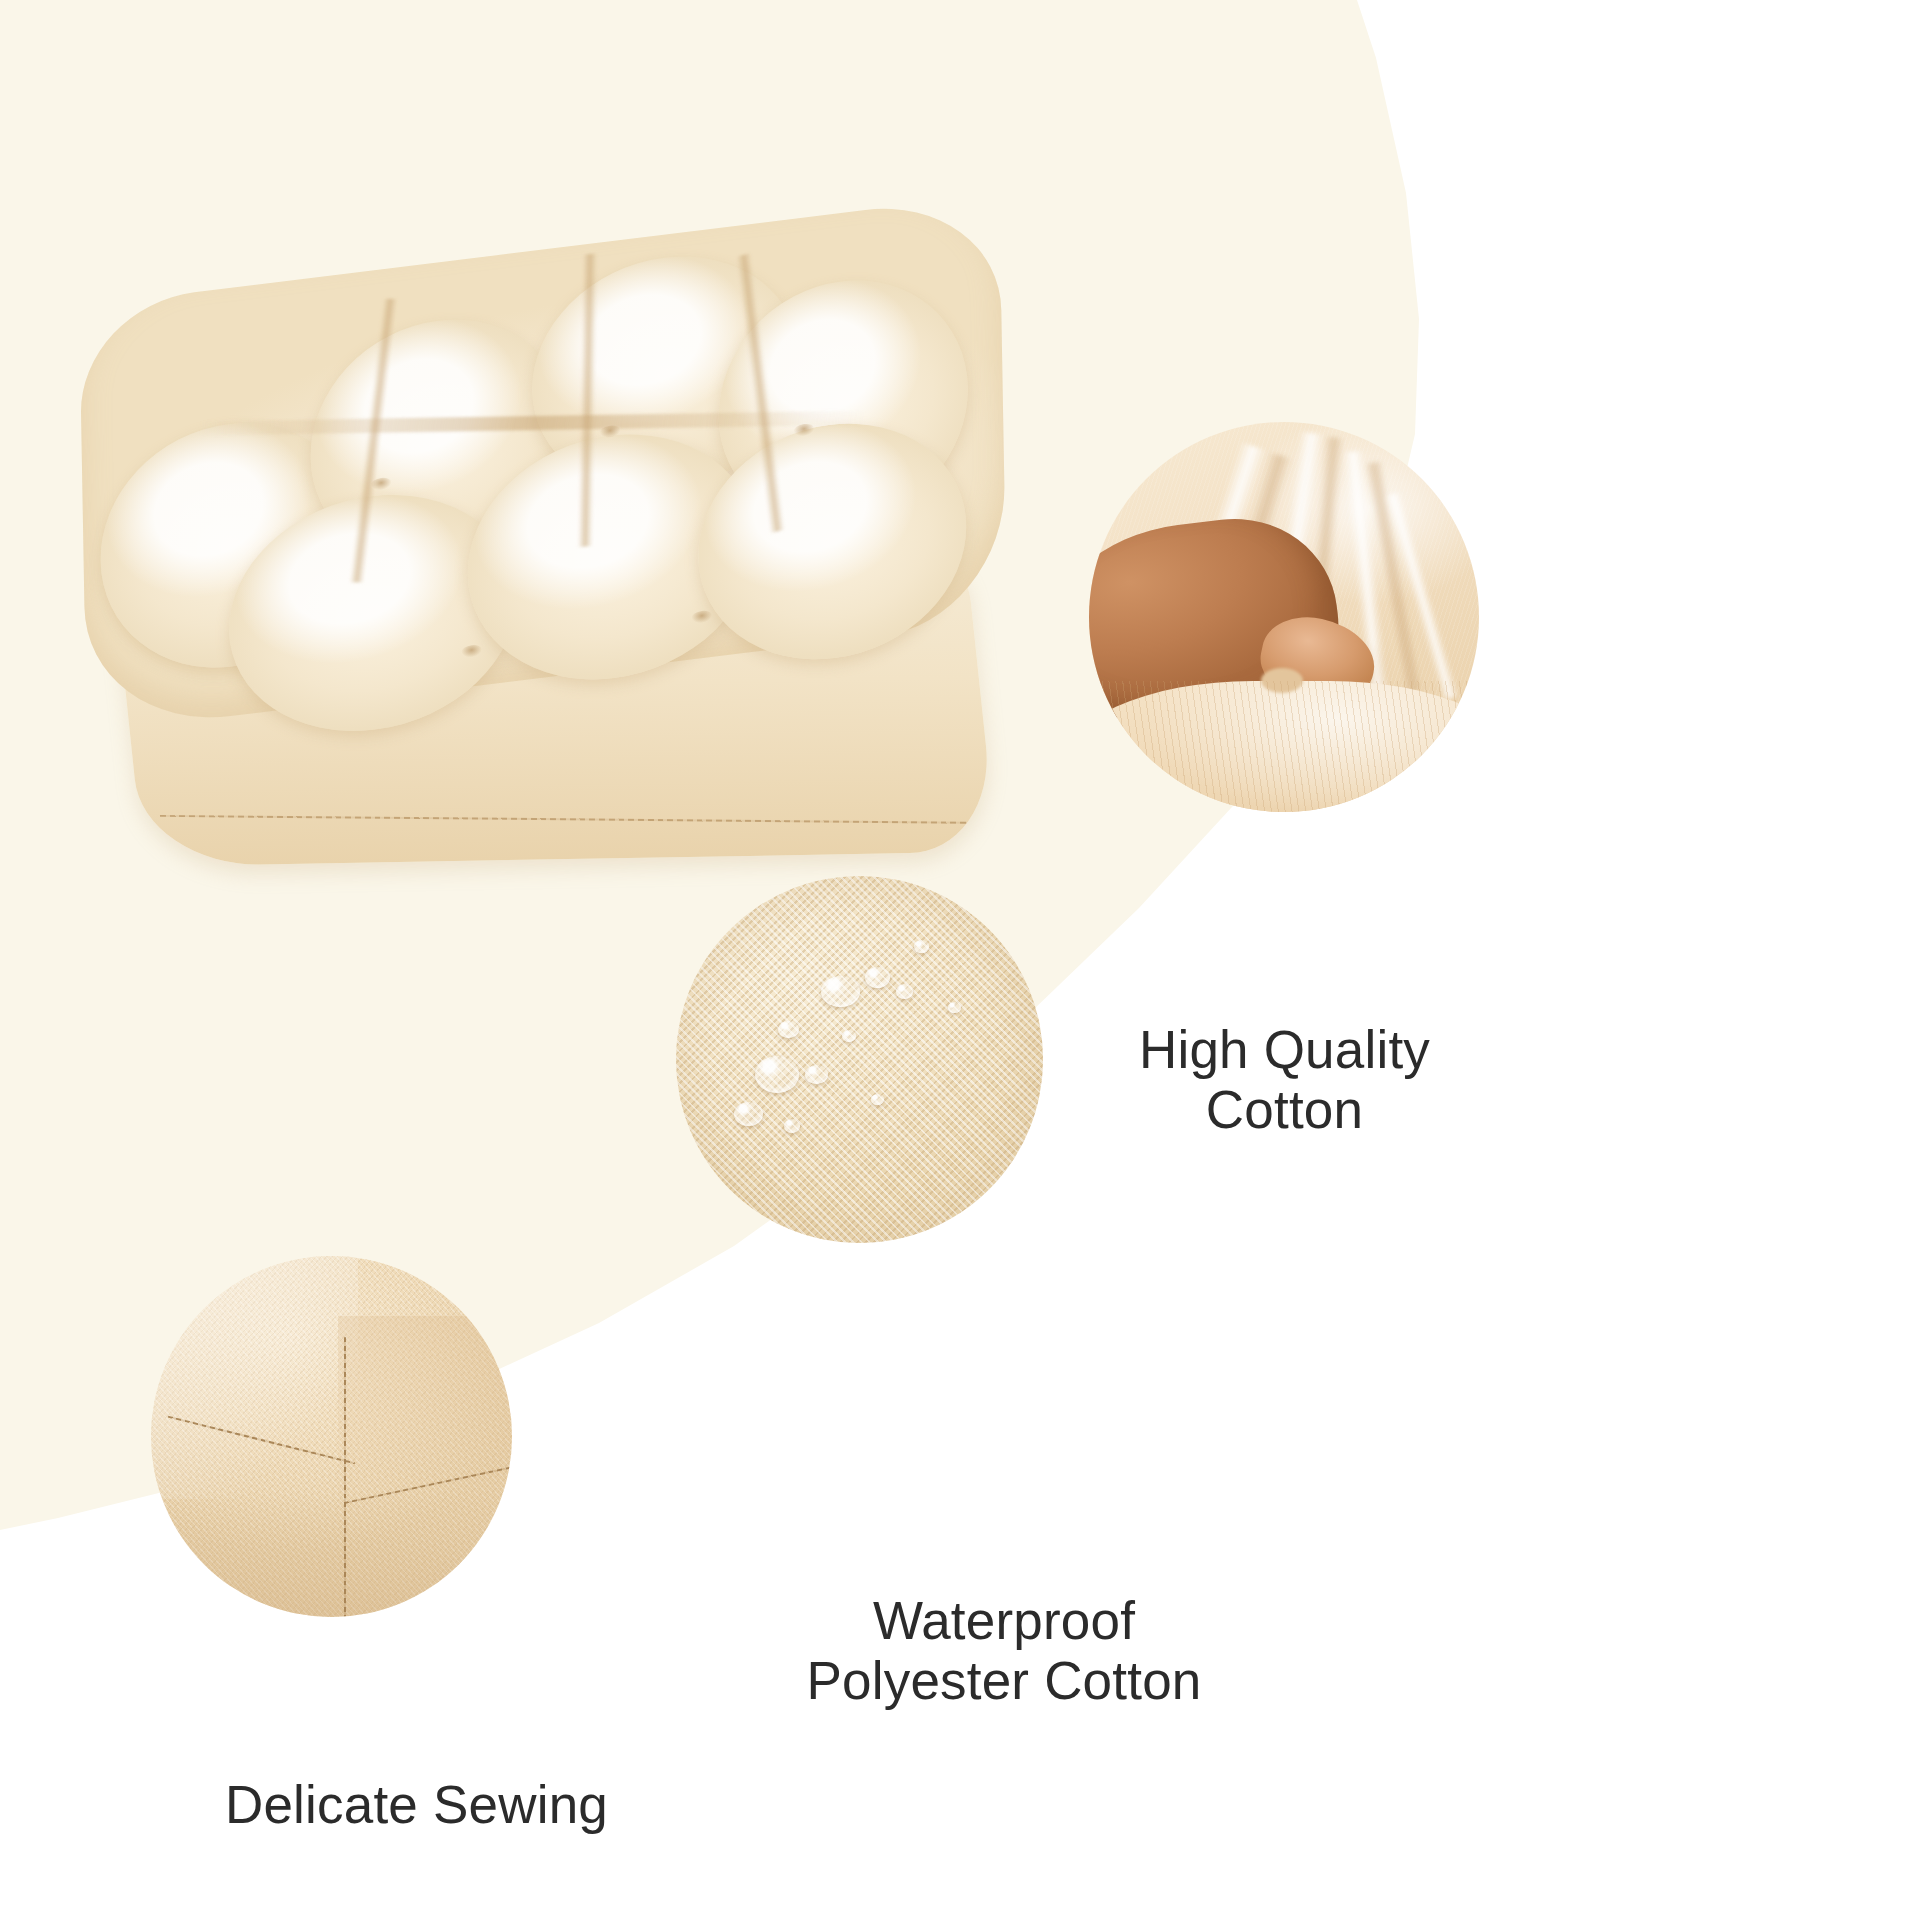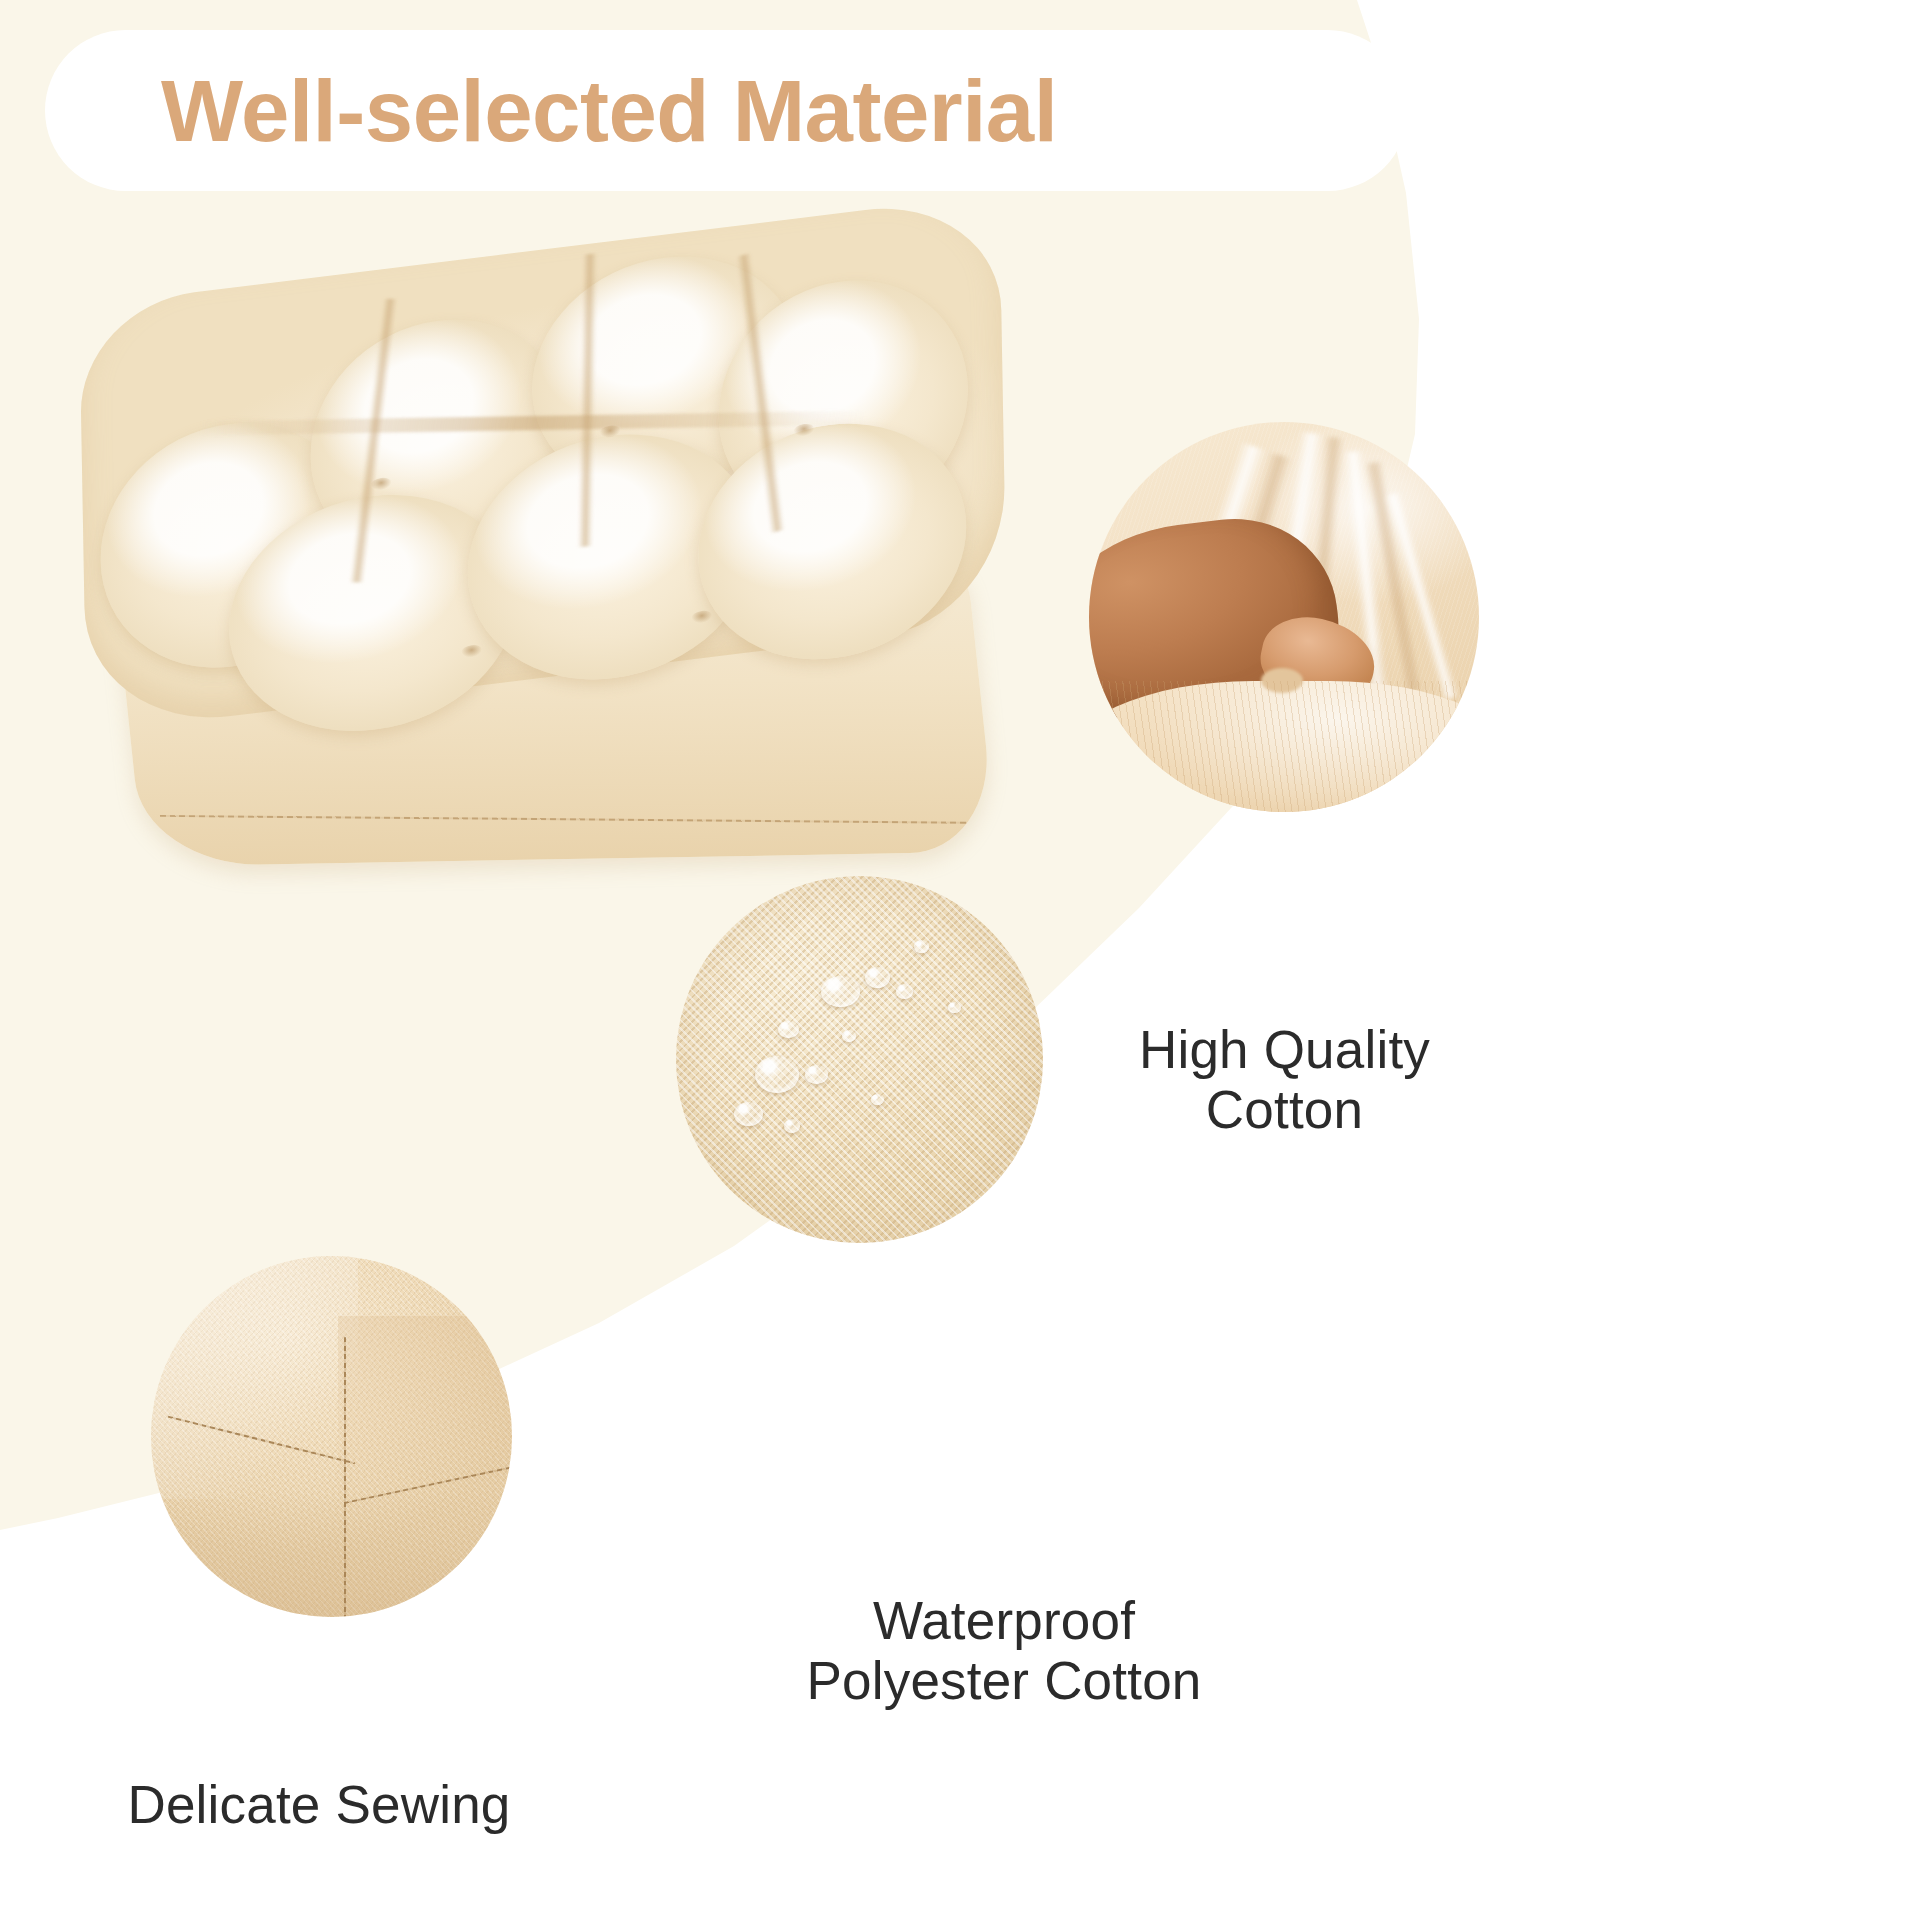--- a/index.html
+++ b/index.html
@@ -256,32 +256,29 @@
     position:absolute;
     color:#2b2b2b;
     font-size:53px;
     font-weight:300;
     line-height:1.13;
     text-align:center;
     letter-spacing:0.2px;
   }
   #caption-cotton  { left:1072px; top:1020px; width:425px; }
   #caption-water   { left:666px;  top:1543px; width:676px;margin-top:48px; }
-  #caption-sewing  { left:44px;   top:1775px; width:550px; }
+  #caption-sewing  { left:58px;   top:1775px; width:550px;text-align:right; }
 </style>
 </head>
 <body>
 
 <div id="stage">
 
   <div class="bg-cream"></div>
 
-  <div class="title-pill">
-    <div class="title-text">Well-selected Material</div>
-  </div>
 
   <div id="product-cushion">
     <div class="cush-body">
       <div class="cush-side"></div>
       <div class="cush-top">
 
         <div class="tuft" style="left:17.4px;  top:135px; width:261px; height:241px;"></div>
         <div class="tuft" style="left:230px; top:58px;  width:261px; height:241px;"></div>
         <div class="tuft" style="left:454px; top:23px;  width:270px; height:232px;"></div>
         <div class="tuft" style="left:641px; top:68px;  width:251px; height:241px;"></div>

